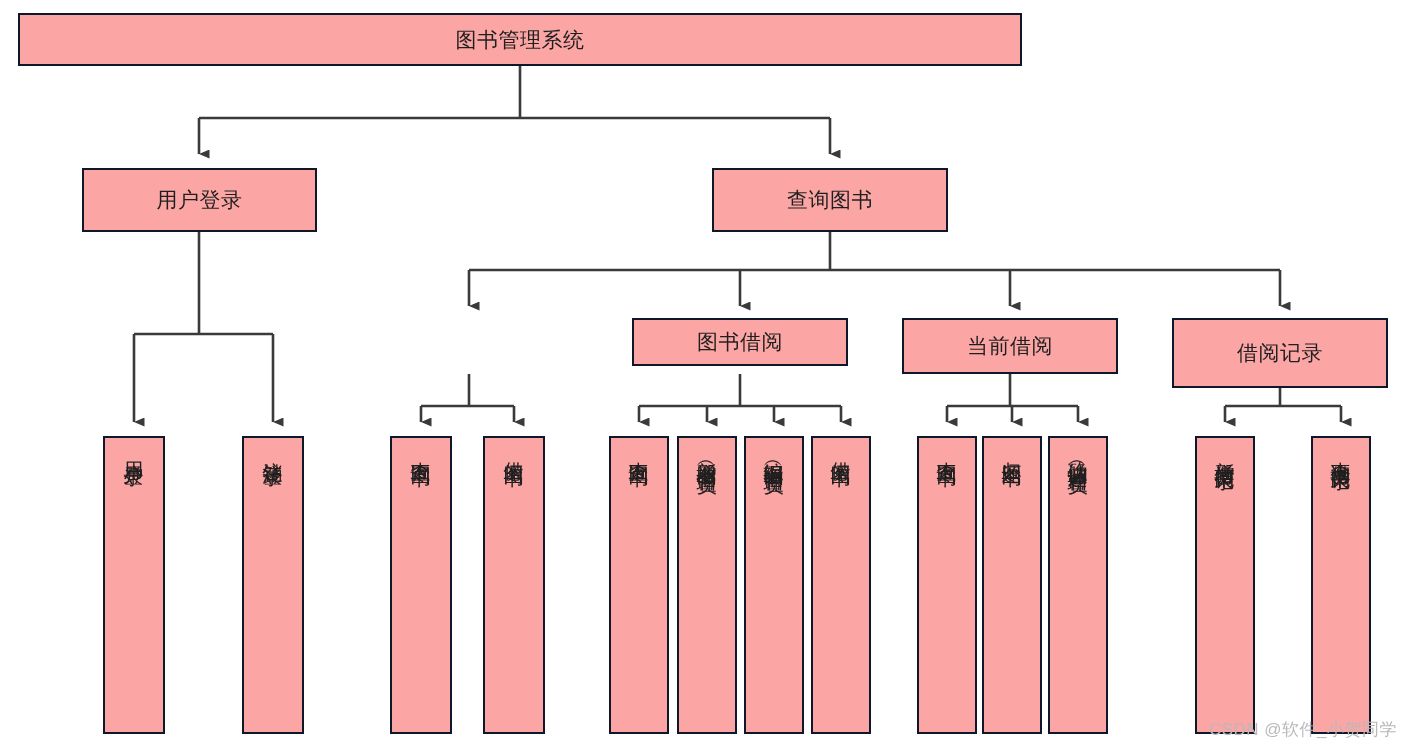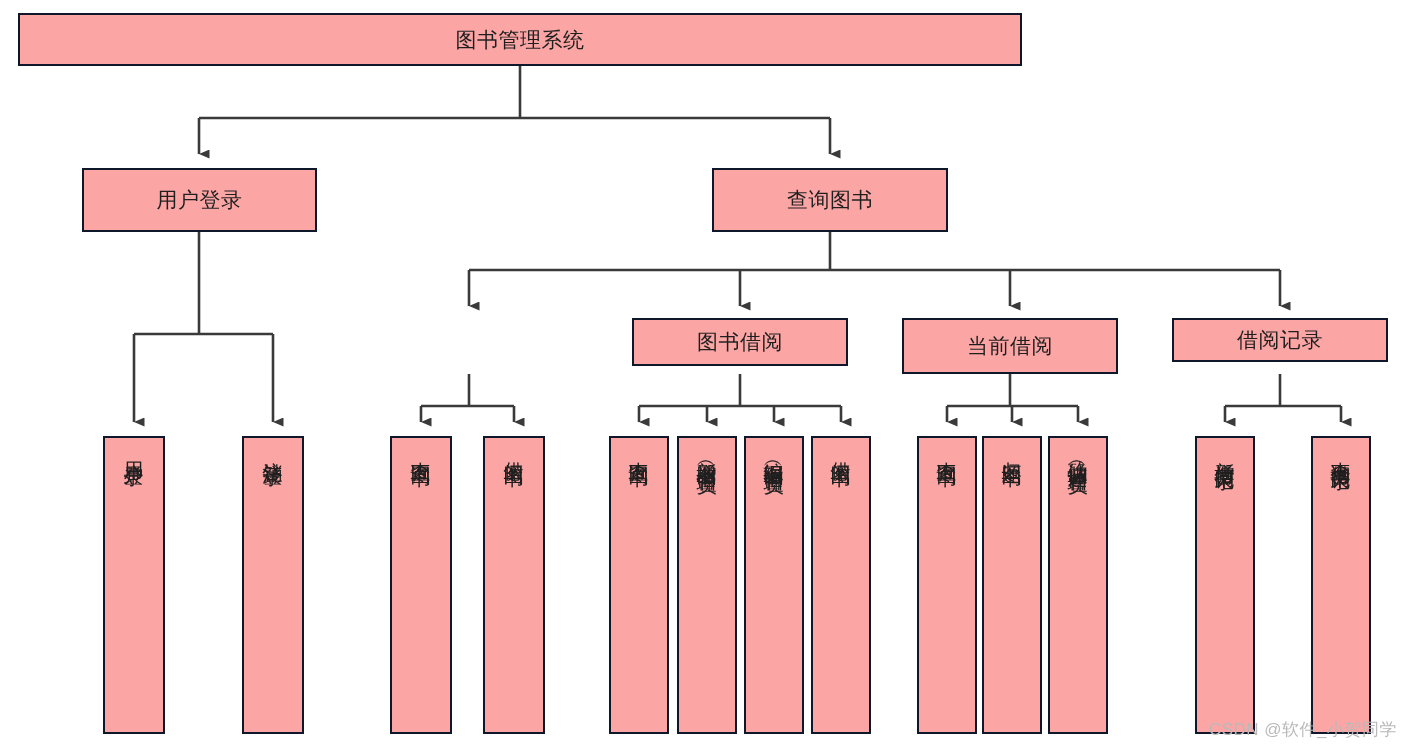--- a/index.html
+++ b/index.html
@@ -139,21 +139,21 @@
   <div class="node-box node-h" style="left:712px; top:168px; width:236px; height:64px;">
     <span class="node-label">查询图书</span>
   </div>
 
   <div class="node-box node-h" style="left:632px; top:318px; width:216px; height:48px;">
     <span class="node-label">图书借阅</span>
   </div>
   <div class="node-box node-h" style="left:902px; top:318px; width:216px; height:56px;">
     <span class="node-label">当前借阅</span>
   </div>
-  <div class="node-box node-h" style="left:1172px; top:318px; width:216px; height:44px;">
+  <div class="node-box node-h" style="left:1172px; top:318px; width:216px; height:70px;">
     <span class="node-label">借阅记录</span>
   </div>
 
   <div class="node-box node-v" style="left:103px; top:436px; width:62px; height:298px;">
     <span class="node-label">用户登录</span>
   </div>
   <div class="node-box node-v" style="left:242px; top:436px; width:62px; height:298px;">
     <span class="node-label">注销登录</span>
   </div>
 

